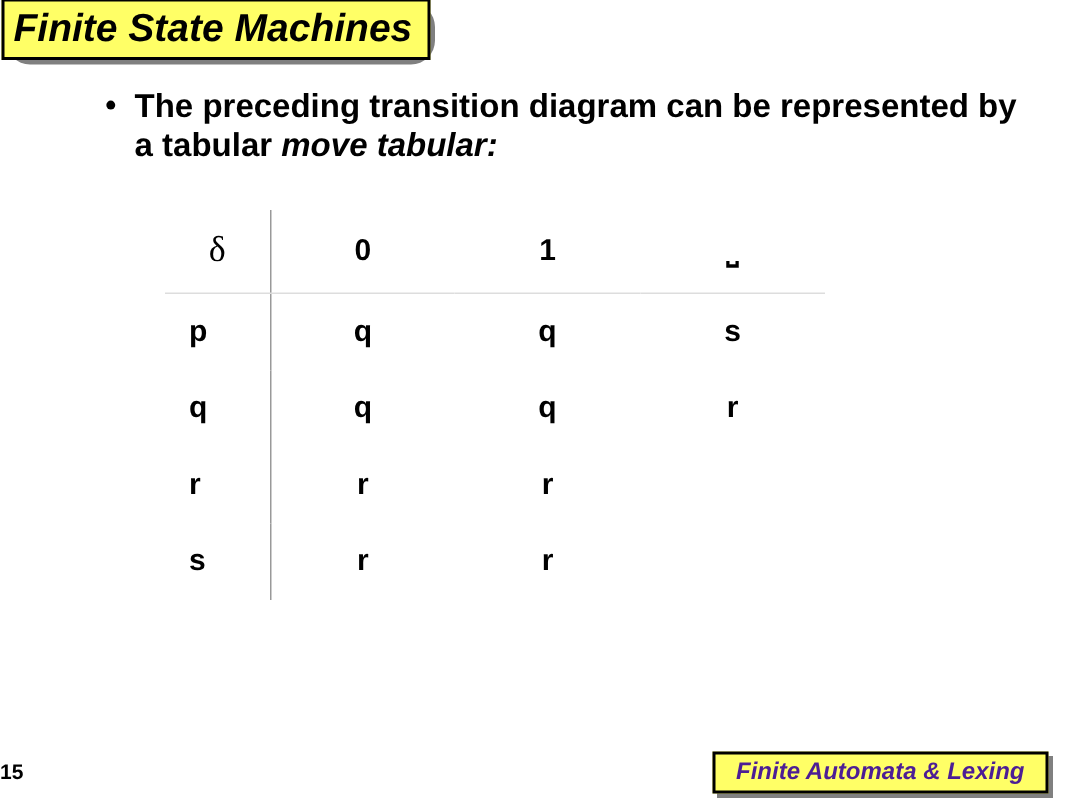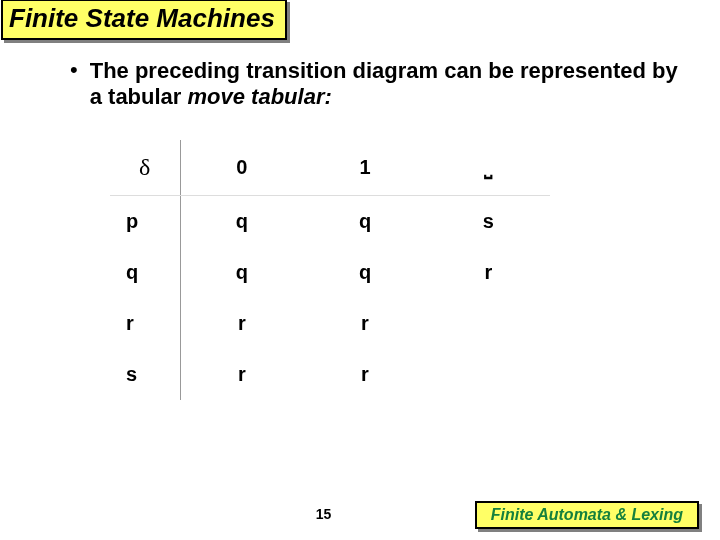--- a/index.html
+++ b/index.html
@@ -11,20 +11,21 @@
     font-family: Arial, Helvetica, sans-serif;
     position: relative;
     overflow: hidden;
   }
   .title-box {
     position: absolute;
     top: 2px;
     left: 4px;
     background: #808080;
     padding: 0;
+    border-radius: 16px;
   }
   .title-inner {
     position: relative;
     top: -3px;
     left: -3px;
     background: #ffff66;
     border: 2px solid #000;
     padding: 2px 10px 4px 6px;
     font-size: 26px;
     font-weight: bold;
@@ -90,42 +91,41 @@
   }
   
   table.move tr.hdr td, table.move tr.hdr th {
     border-bottom: 1px solid #ddd;
   }
   .page-num {
     position: absolute;
     bottom: 18px;
     left: 0;
     width: 647px;
-    text-align: center;
     font-size: 14px;
     font-weight: bold;
     color: #000;
   }
   .footer-box {
     position: absolute;
     bottom: 8px;
     right: 18px;
     background: #808080;
   }
   .footer-inner {
     position: relative;
     top: -3px;
     left: -3px;
     background: #ffff66;
     border: 2px solid #000;
     padding: 3px 14px;
     font-size: 16px;
     font-weight: bold;
     font-style: italic;
-    color: #15803d;
+    color: #4c1d95;
     white-space: nowrap;
   }
 </style>
 </head>
 <body>
 
 <div class="title-box">
   <div class="title-inner">Finite State Machines</div>
 </div>
 

